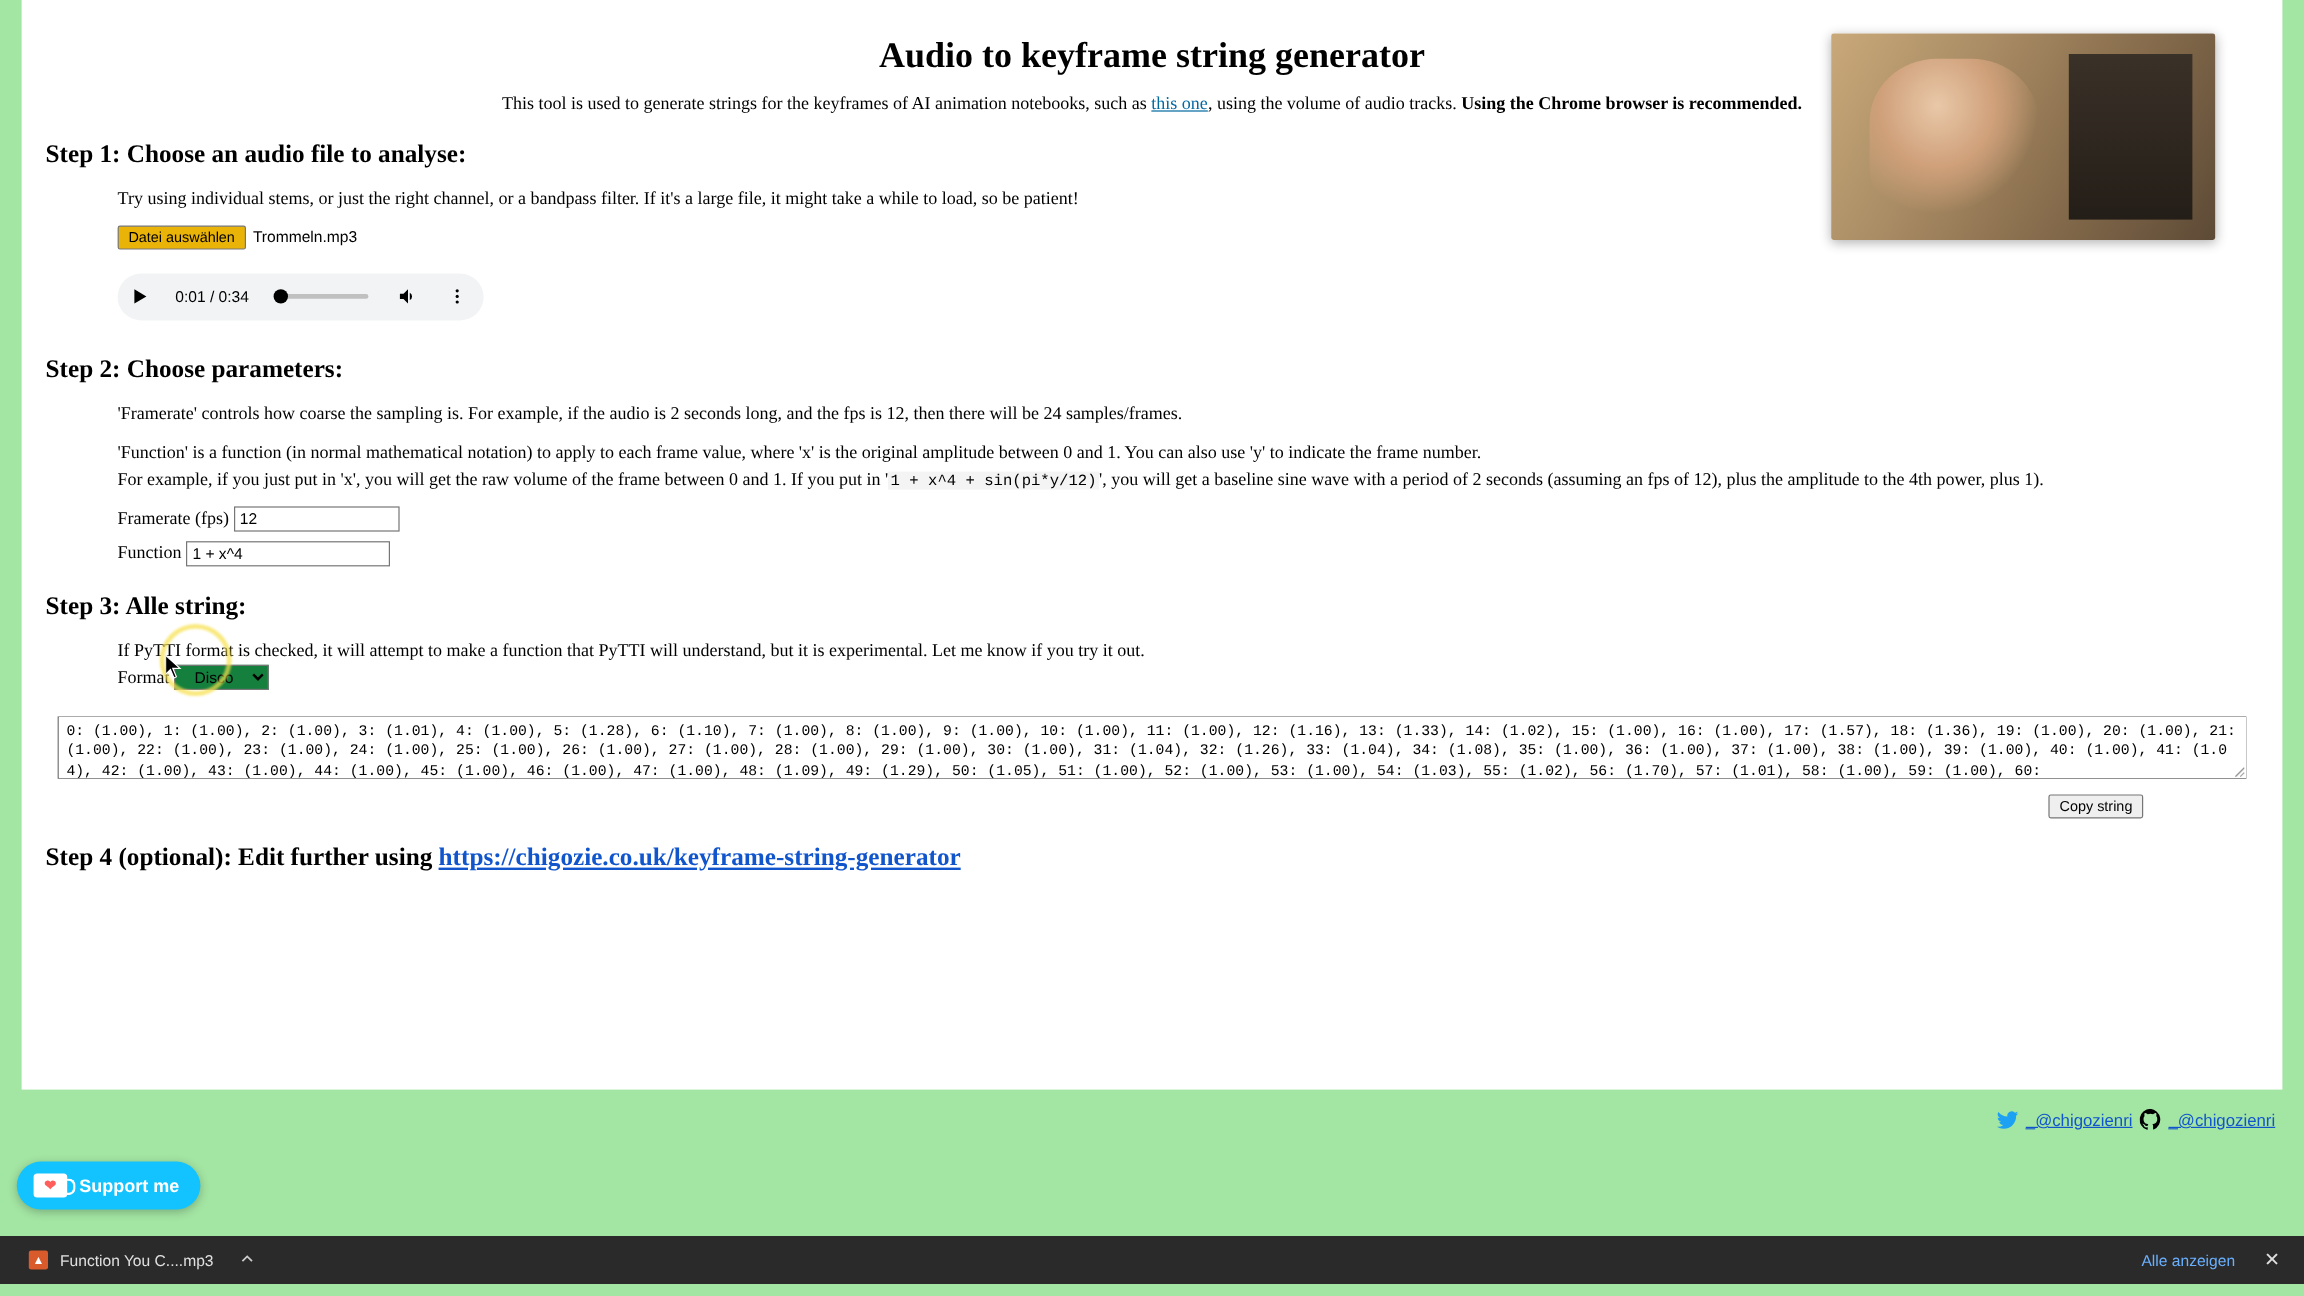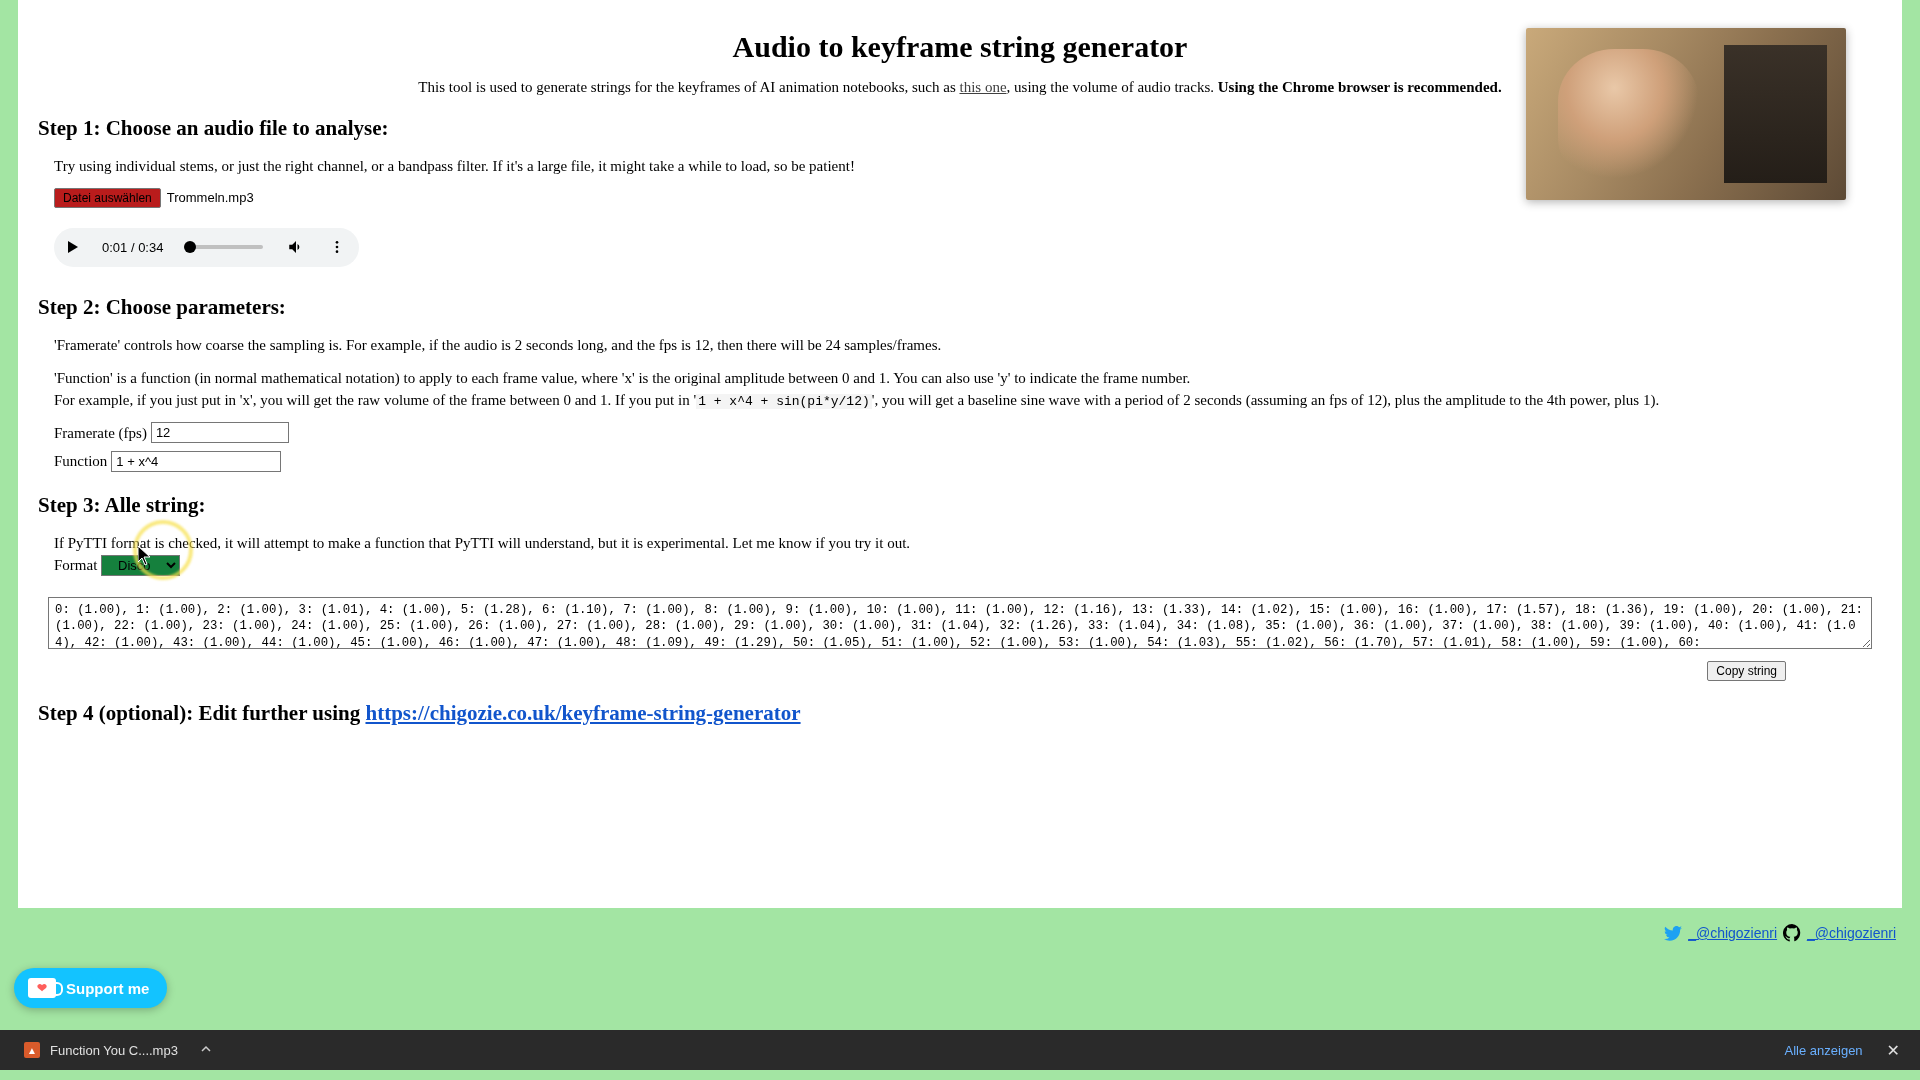--- a/index.html
+++ b/index.html
@@ -27,46 +27,47 @@
   text-align: center;
   font-size: 30px;
   font-weight: bold;
   margin: 30px 0 14px;
 }
 .subtitle {
   text-align: center;
   font-size: 15px;
   margin-bottom: 20px;
 }
-.subtitle a { color: #404040; text-decoration: underline; }
+.subtitle a { color: #0369a1; text-decoration: underline; }
 .subtitle .bold { font-weight: bold; }
 h2.step {
   font-size: 21px;
   font-weight: bold;
   margin: 20px 0 14px;
   padding-left: 20px;
 }
 .step-body {
   padding-left: 36px;
   padding-right: 36px;
   font-size: 15px;
   line-height: 1.5;
+  margin-left: 44px;
 }
 .step-body p { margin: 4px 0 10px; }
 .file-row {
   display: flex;
   align-items: center;
   gap: 6px;
   margin: 6px 0;
 }
 .file-btn {
   font-family: Arial, sans-serif;
   font-size: 12px;
   padding: 2px 8px;
-  background: #b91c1c;
+  background: #eab308;
   border: 1px solid #767676;
   border-radius: 2px;
   cursor: pointer;
 }
 .file-name {
   font-family: Arial, sans-serif;
   font-size: 13px;
 }
 .audio-player {
   display: inline-flex;

